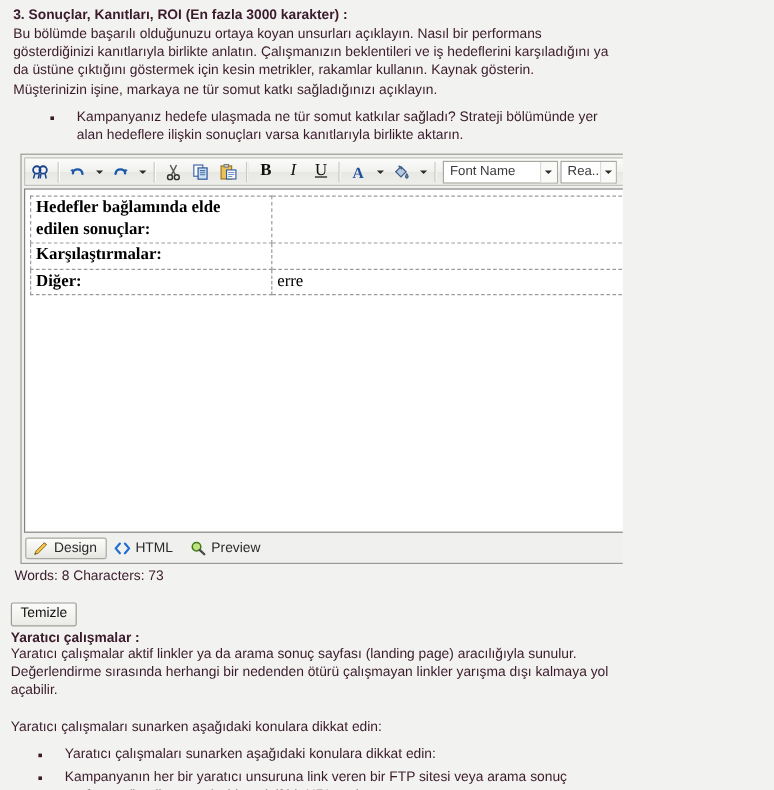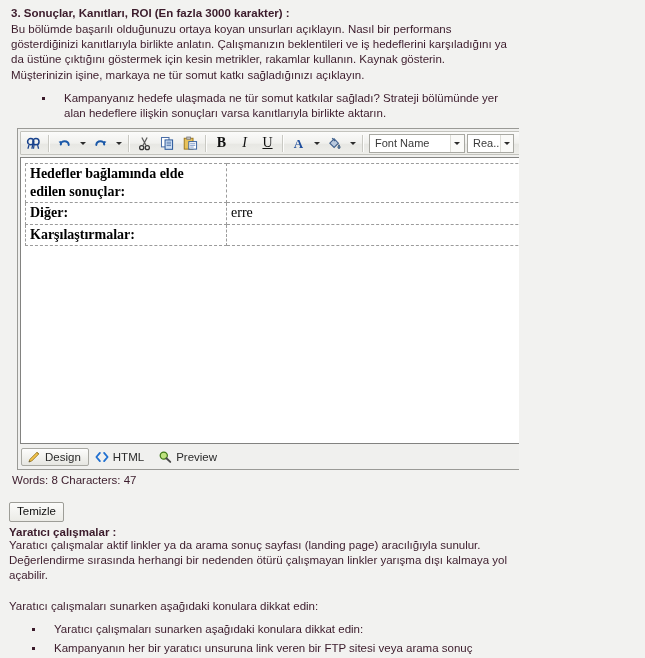--- a/index.html
+++ b/index.html
@@ -411,26 +411,26 @@
     </div>
 
     <div class="canvas">
       <table class="doc-table">
         <tbody>
             <tr>
           <td class="label">Hedefler bağlamında elde edilen sonuçlar:</td>
           <td class="value"></td>
         </tr>
         <tr>
+          <td class="label">Karşılaştırmalar:</td>
+          <td class="value"></td>
+        </tr>
+        <tr>
           <td class="label">Diğer:</td>
           <td class="value">erre</td>
-        </tr>
-        <tr>
-          <td class="label">Karşılaştırmalar:</td>
-          <td class="value"></td>
         </tr>
       </tbody>
         </table>
     </div>
 
     <div class="tabs-row">
 
       <div class="tab active">
         <span class="ico">
           <svg width="14" height="14" viewBox="0 0 16 16">
@@ -469,21 +469,21 @@
           <rect x="5" y="5" width="2" height="2" fill="#b4b4ae"></rect>
           <rect x="8" y="8" width="2" height="2" fill="#b4b4ae"></rect>
           <rect x="5" y="8" width="2" height="2" fill="#b4b4ae"></rect>
           <rect x="2" y="8" width="2" height="2" fill="#b4b4ae"></rect>
         </svg>
       </span>
     </div>
 
   </div>
 
-  <div class="wordcount">Words: 8   Characters: 47</div>
+  <div class="wordcount">Words: 8   Characters: 73</div>
 
   <div class="lower">
     <button class="btn-temizle">Temizle</button>
     <div class="sub-title">Yaratıcı çalışmalar :</div>
     <p>Yaratıcı çalışmalar aktif linkler ya da arama sonuç sayfası (landing page) aracılığıyla sunulur. Değerlendirme sırasında herhangi bir nedenden ötürü çalışmayan linkler yarışma dışı kalmaya yol açabilir.</p>
     <p class="spaced">Yaratıcı çalışmaları sunarken aşağıdaki konulara dikkat edin:</p>
     <ul class="bullets lower-bullets">
       <li>Yaratıcı çalışmaları sunarken aşağıdaki konulara dikkat edin:</li>
       <li>Kampanyanın her bir yaratıcı unsuruna link veren bir FTP sitesi veya arama sonuç sayfasına (landing page) giden aktif bir URL verin.</li>
 

